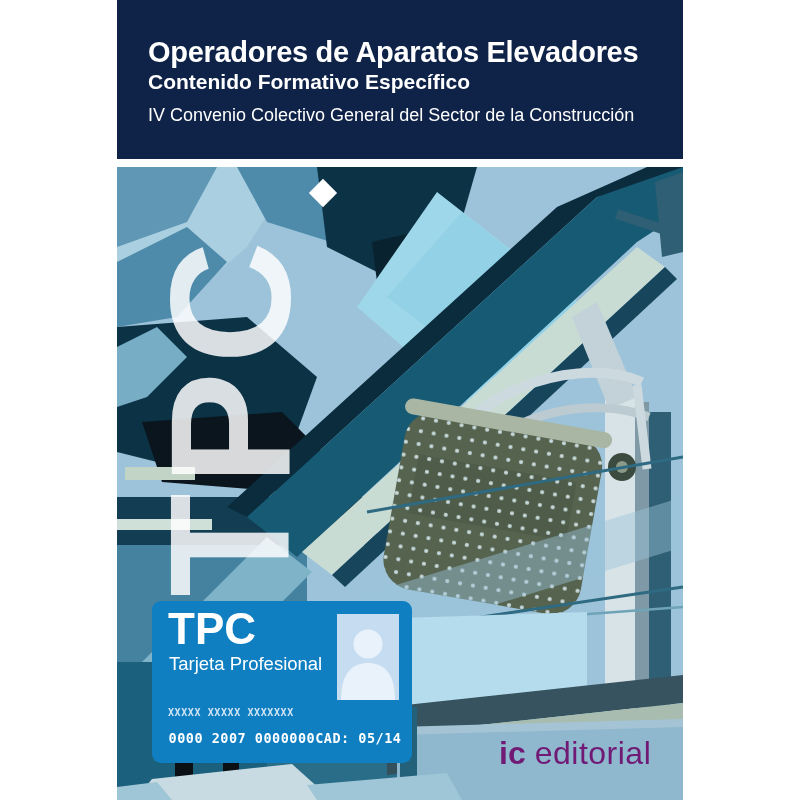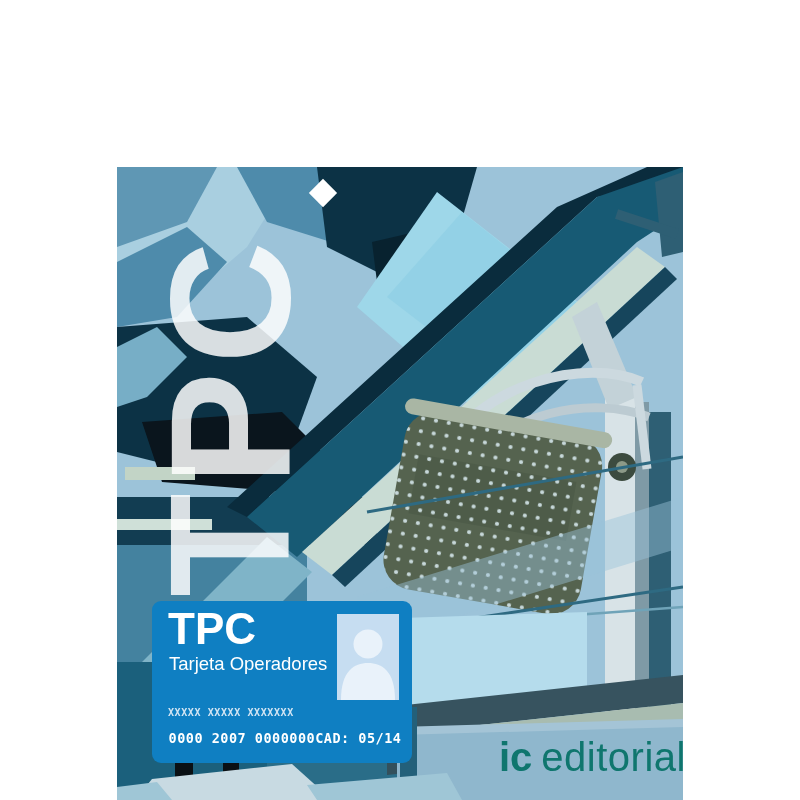--- a/index.html
+++ b/index.html
@@ -19,29 +19,34 @@
             border-radius:9px;color:#ffffff;}
   .card-acronym{position:absolute;left:16px;top:6px;font-size:44px;font-weight:bold;line-height:1;}
   .card-name{position:absolute;left:17px;top:52px;font-size:18.5px;line-height:1.16;font-weight:normal;}
   .card-photo{position:absolute;left:185px;top:13px;width:62px;height:86px;background:#c6ddf1;overflow:hidden;}
   .card-holder{position:absolute;left:16px;top:106px;font-family:"DejaVu Sans Mono",monospace;
                font-size:10px;font-weight:bold;letter-spacing:0.6px;color:#d4e6f4;white-space:pre;}
   .card-number-row{position:absolute;left:16px;top:129px;width:234px;display:flex;
                    justify-content:center;font-family:"DejaVu Sans Mono",monospace;
                    font-size:13.5px;font-weight:bold;letter-spacing:0.5px;color:#ffffff;white-space:pre;}
   
-  .publisher{position:absolute;left:382px;top:568px;font-size:40px;color:#0f766e;white-space:nowrap;}
+  .publisher{position:absolute;left:382px;top:568px;font-size:32px;color:#701a75;white-space:nowrap;}
   .pub-bold{font-weight:bold;}
   .pub-light{font-weight:normal;margin-left:9px;letter-spacing:0.5px;}
 </style>
 </head>
 <body>
 
 <div class="page">
 
+  <header class="cover-header">
+    <h1>Operadores de Aparatos Elevadores</h1>
+    <h2>Contenido Formativo Específico</h2>
+    <p>IV Convenio Colectivo General del Sector de la Construcción</p>
+  </header>
 
   <div class="artwork">
 
     <svg class="scene" width="566" height="633" viewBox="0 0 566 633">
       <defs>
         <pattern id="dots" width="13" height="13" patternUnits="userSpaceOnUse">
           <circle cx="4" cy="4" r="2.1" fill="#c7d8da"></circle>
         </pattern>
       </defs>
 
@@ -143,21 +148,21 @@
       </g>
 
       <rect x="196" y="16" width="20" height="20" transform="rotate(45 206 26)" fill="#ffffff"></rect>
 
       <text transform="translate(172,430) rotate(-90)" font-family="'Liberation Sans',sans-serif" font-size="170" font-weight="bold" fill="#ffffff" opacity="0.84" letter-spacing="8">TPC</text>
     </svg>
 
     <div class="tpc-card">
       <div class="card-acronym">TPC</div>
       <div class="card-name">
-        <div>Tarjeta Operadores</div>
+        <div>Tarjeta Profesional</div>
       </div>
       <div class="card-photo">
         <svg width="62" height="86" viewBox="0 0 62 86">
           <circle cx="31" cy="30" r="14.5" fill="#e9f2fa"></circle>
           <path d="M4,86 C4,57 17,49 31,49 C45,49 58,57 58,86 Z" fill="#e9f2fa"></path>
         </svg>
       </div>
       <div class="card-holder">XXXXX XXXXX XXXXXXX</div>
       <div class="card-number-row">
         <span>0000 2007 0000000</span>

